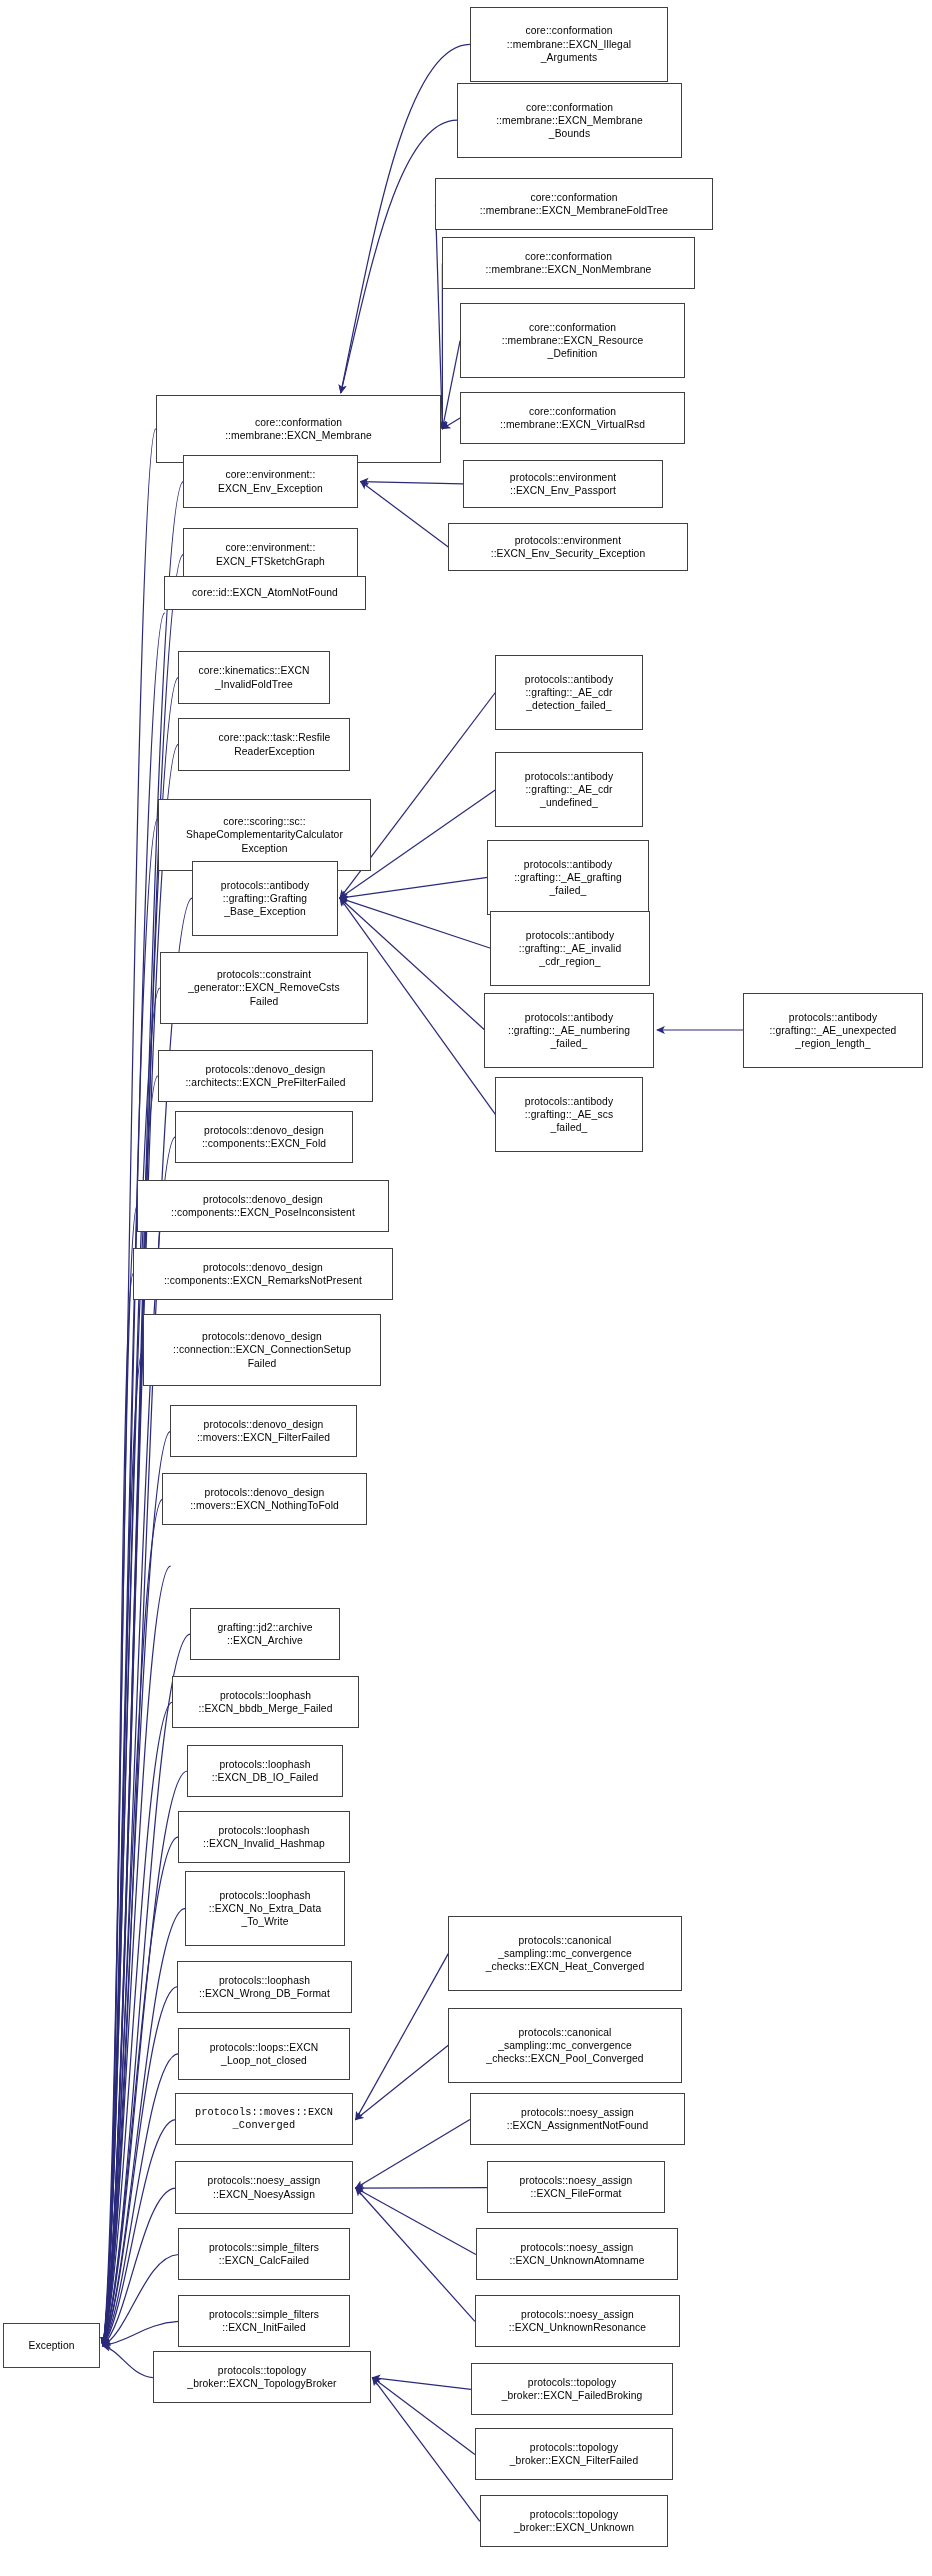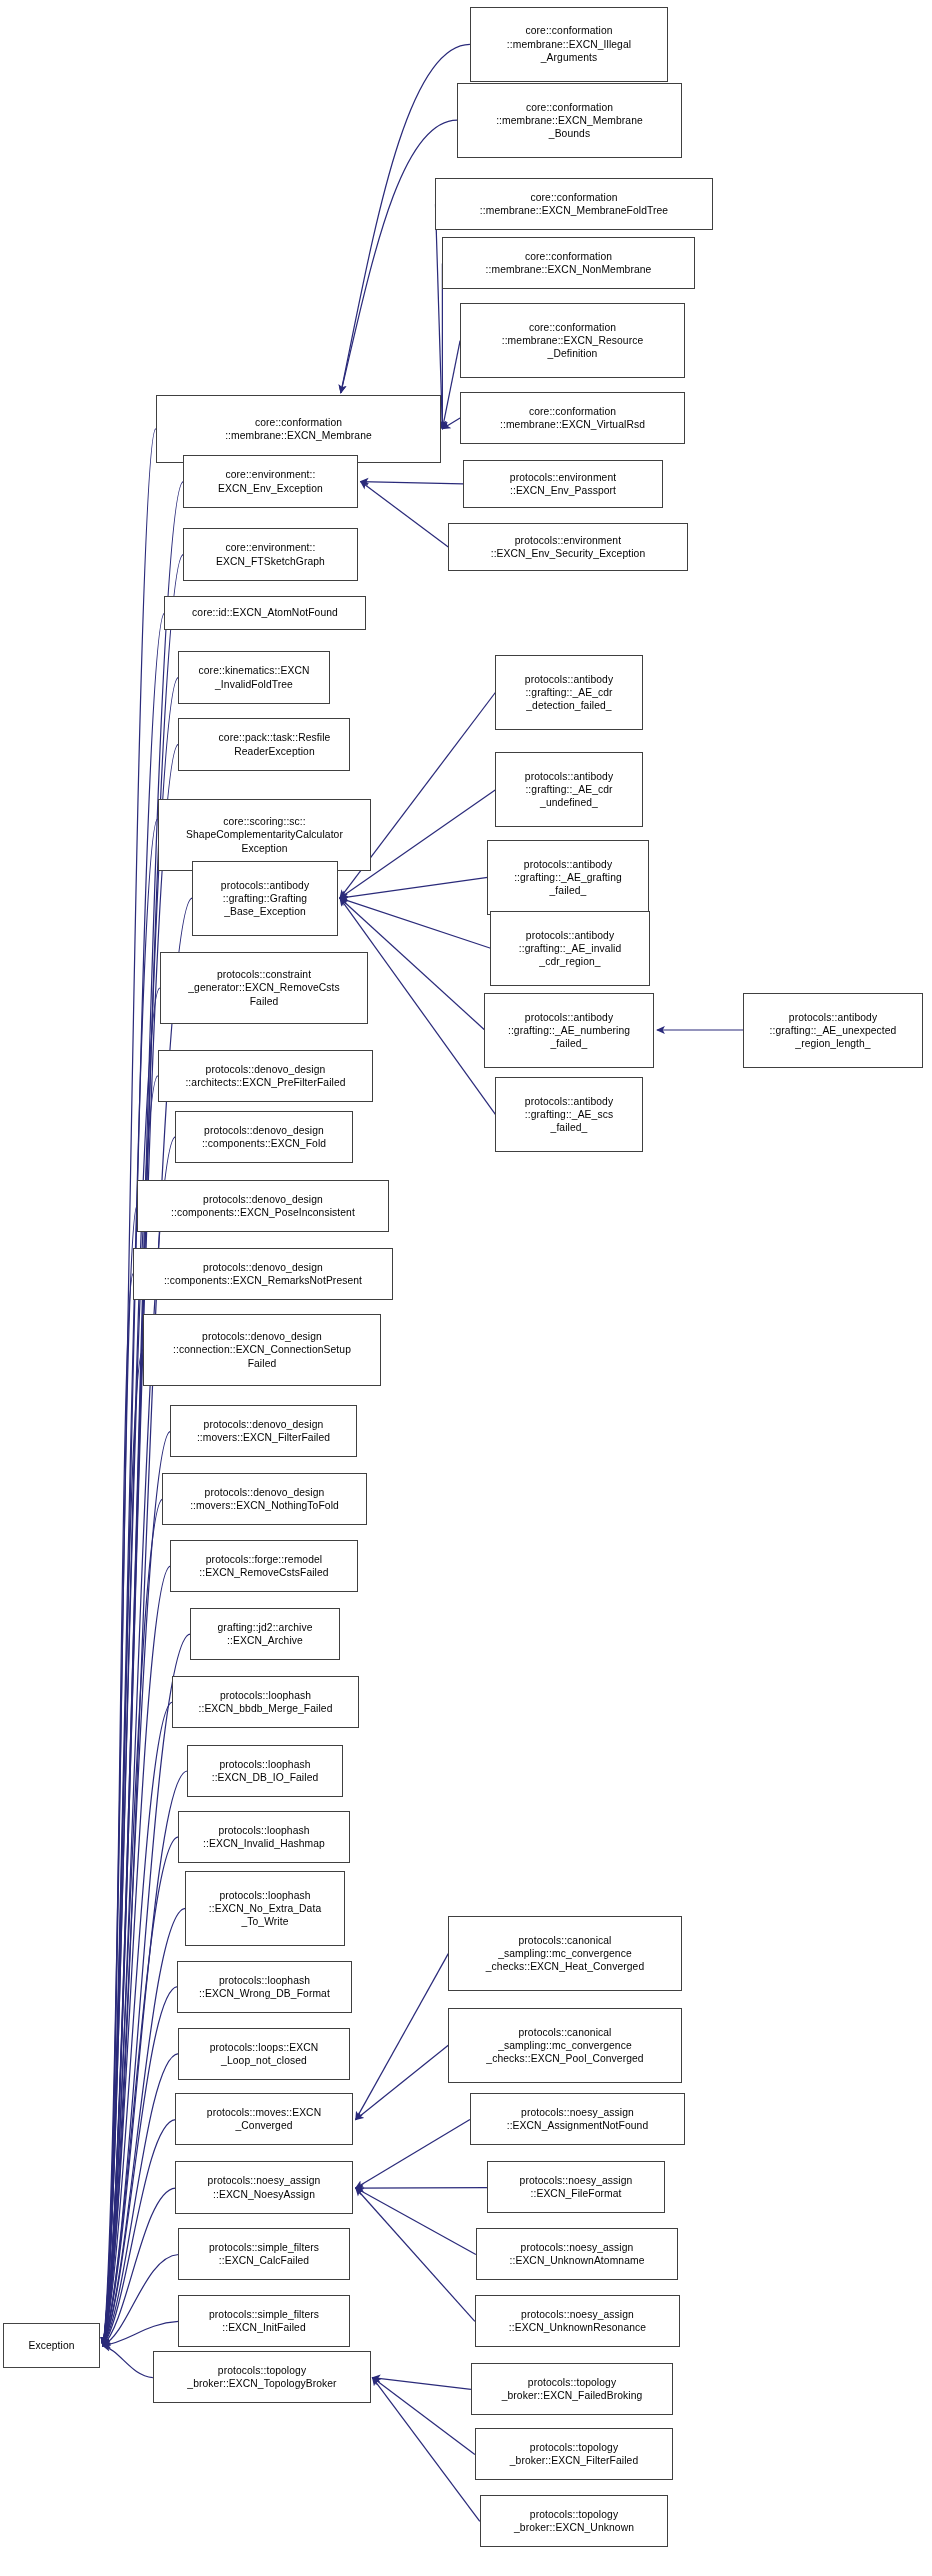--- a/index.html
+++ b/index.html
@@ -131,21 +131,21 @@
     <div class="node" style="left: 460px; top: 392px; width: 225px; height: 52px;">core::conformation
 ::membrane::EXCN_VirtualRsd</div>
     <div class="node" style="left: 183px; top: 455px; width: 175px; height: 53px;">core::environment::
 EXCN_Env_Exception</div>
     <div class="node" style="left: 463px; top: 460px; width: 200px; height: 48px;">protocols::environment
 ::EXCN_Env_Passport</div>
     <div class="node" style="left: 448px; top: 523px; width: 240px; height: 48px;">protocols::environment
 ::EXCN_Env_Security_Exception</div>
     <div class="node" style="left: 183px; top: 528px; width: 175px; height: 53px;">core::environment::
 EXCN_FTSketchGraph</div>
-    <div class="node" style="left: 164px; top: 596px; width: 202px; height: 34px;">core::id::EXCN_AtomNotFound</div>
+    <div class="node" style="left: 164px; top: 576px; width: 202px; height: 34px;">core::id::EXCN_AtomNotFound</div>
     <div class="node" style="left: 178px; top: 651px; width: 152px; height: 53px;">core::kinematics::EXCN
 _InvalidFoldTree</div>
     <div class="node" style="left: 178px; top: 718px; width: 172px; height: 53px; padding-left: 24px;">core::pack::task::Resfile
 ReaderException</div>
     <div class="node" style="left: 158px; top: 783px; width: 213px; height: 72px; margin-top: 16px;">core::scoring::sc::
 ShapeComplementarityCalculator
 Exception</div>
     <div class="node" style="left: 192px; top: 861px; width: 146px; height: 75px;">protocols::antibody
 ::grafting::Grafting
 _Base_Exception</div>
@@ -181,38 +181,36 @@
 ::components::EXCN_PoseInconsistent</div>
     <div class="node" style="left: 133px; top: 1248px; width: 260px; height: 52px;">protocols::denovo_design
 ::components::EXCN_RemarksNotPresent</div>
     <div class="node" style="left: 143px; top: 1314px; width: 238px; height: 72px;">protocols::denovo_design
 ::connection::EXCN_ConnectionSetup
 Failed</div>
     <div class="node" style="left: 170px; top: 1405px; width: 187px; height: 52px;">protocols::denovo_design
 ::movers::EXCN_FilterFailed</div>
     <div class="node" style="left: 162px; top: 1473px; width: 205px; height: 52px;">protocols::denovo_design
 ::movers::EXCN_NothingToFold</div>
-    <div class="node" style="left: 170px; top: 1540px; width: 188px; height: 52px;">protocols::forge::remodel
-::EXCN_RemoveCstsFailed</div>
     <div class="node" style="left: 190px; top: 1608px; width: 150px; height: 52px;">grafting::jd2::archive
 ::EXCN_Archive</div>
     <div class="node" style="left: 172px; top: 1676px; width: 187px; height: 52px;">protocols::loophash
 ::EXCN_bbdb_Merge_Failed</div>
     <div class="node" style="left: 187px; top: 1745px; width: 156px; height: 52px;">protocols::loophash
 ::EXCN_DB_IO_Failed</div>
     <div class="node" style="left: 178px; top: 1811px; width: 172px; height: 52px;">protocols::loophash
 ::EXCN_Invalid_Hashmap</div>
     <div class="node" style="left: 185px; top: 1871px; width: 160px; height: 75px;">protocols::loophash
 ::EXCN_No_Extra_Data
 _To_Write</div>
     <div class="node" style="left: 177px; top: 1961px; width: 175px; height: 52px;">protocols::loophash
 ::EXCN_Wrong_DB_Format</div>
     <div class="node" style="left: 178px; top: 2028px; width: 172px; height: 52px;">protocols::loops::EXCN
 _Loop_not_closed</div>
-    <div class="node" style="left: 175px; top: 2093px; width: 178px; height: 52px;">protocols::moves::EXCN
+    <div class="node" style="left: 175px; top: 2093px; width: 178px; height: 52px; font-family: Liberation Mono, monospace;">protocols::moves::EXCN
 _Converged</div>
     <div class="node" style="left: 448px; top: 1916px; width: 234px; height: 75px;">protocols::canonical
 _sampling::mc_convergence
 _checks::EXCN_Heat_Converged</div>
     <div class="node" style="left: 448px; top: 2008px; width: 234px; height: 75px;">protocols::canonical
 _sampling::mc_convergence
 _checks::EXCN_Pool_Converged</div>
     <div class="node" style="left: 175px; top: 2161px; width: 178px; height: 53px;">protocols::noesy_assign
 ::EXCN_NoesyAssign</div>
     <div class="node" style="left: 470px; top: 2093px; width: 215px; height: 52px;">protocols::noesy_assign

